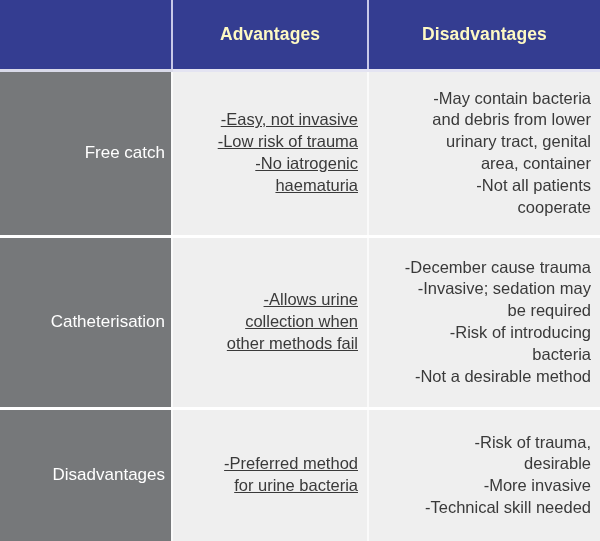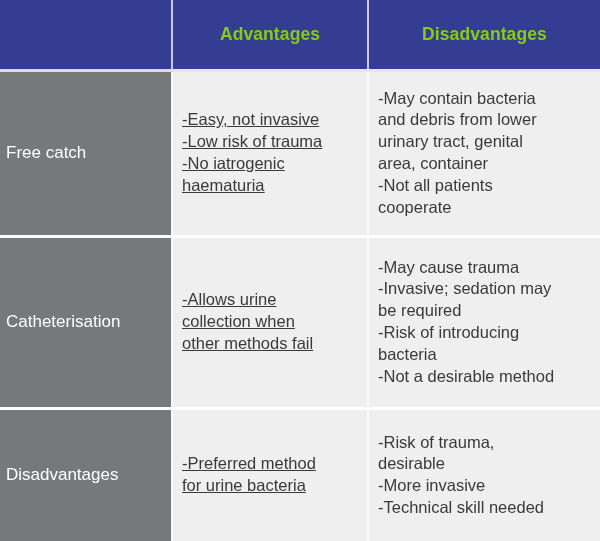--- a/index.html
+++ b/index.html
@@ -29,42 +29,42 @@
   thead tr { height: 70px; }
 
   th {
     margin: 16px;
     padding: 13px;
     vertical-align: middle;
     text-align: center;
     font-weight: bold;
     font-size: 17.5px;
     letter-spacing: 0.1px;
-    color: #84cc16;
+    color: #fef9c3;
     background: #343d91;
     border: 0;
   }
   th.header-corner {
     background: #343d91;
   }
   th.header-advantages {
     border-left: 2px solid #c8c9e8;
     border-right: 2px solid #c8c9e8;
   }
 
   
   tbody tr.data-row { height: 166px; }
   tbody tr.data-row-2 { height: 172px; }
   tbody tr.data-row-3 { height: 133px; }
 
   td {
     margin: 0;
     padding: 0;
     vertical-align: middle;
-    text-align: left;
+    text-align: right;
     border: 0;
   }
 
   td.method-cell {
     background: #76787a;
     color: #ffffff;
     font-size: 17px;
     font-weight: normal;
     padding: 16px 6px;
     border-top: 3px solid #ffffff;
@@ -134,21 +134,21 @@
     <tr class="data-row data-row-2">
       <td class="method-cell">
         <span class="cell-text">Catheterisation</span>
       </td>
       <td class="body-cell advantages-cell">
         <span class="cell-text">-Allows urine
 collection when
 other methods fail</span>
       </td>
       <td class="body-cell disadvantages-cell">
-        <span class="cell-text">-May cause trauma
+        <span class="cell-text">-December cause trauma
 -Invasive; sedation may
 be required
 -Risk of introducing
 bacteria
 -Not a desirable method</span>
       </td>
     </tr>
     <tr class="data-row data-row-3">
       <td class="method-cell">
         <span class="cell-text">Disadvantages</span>

